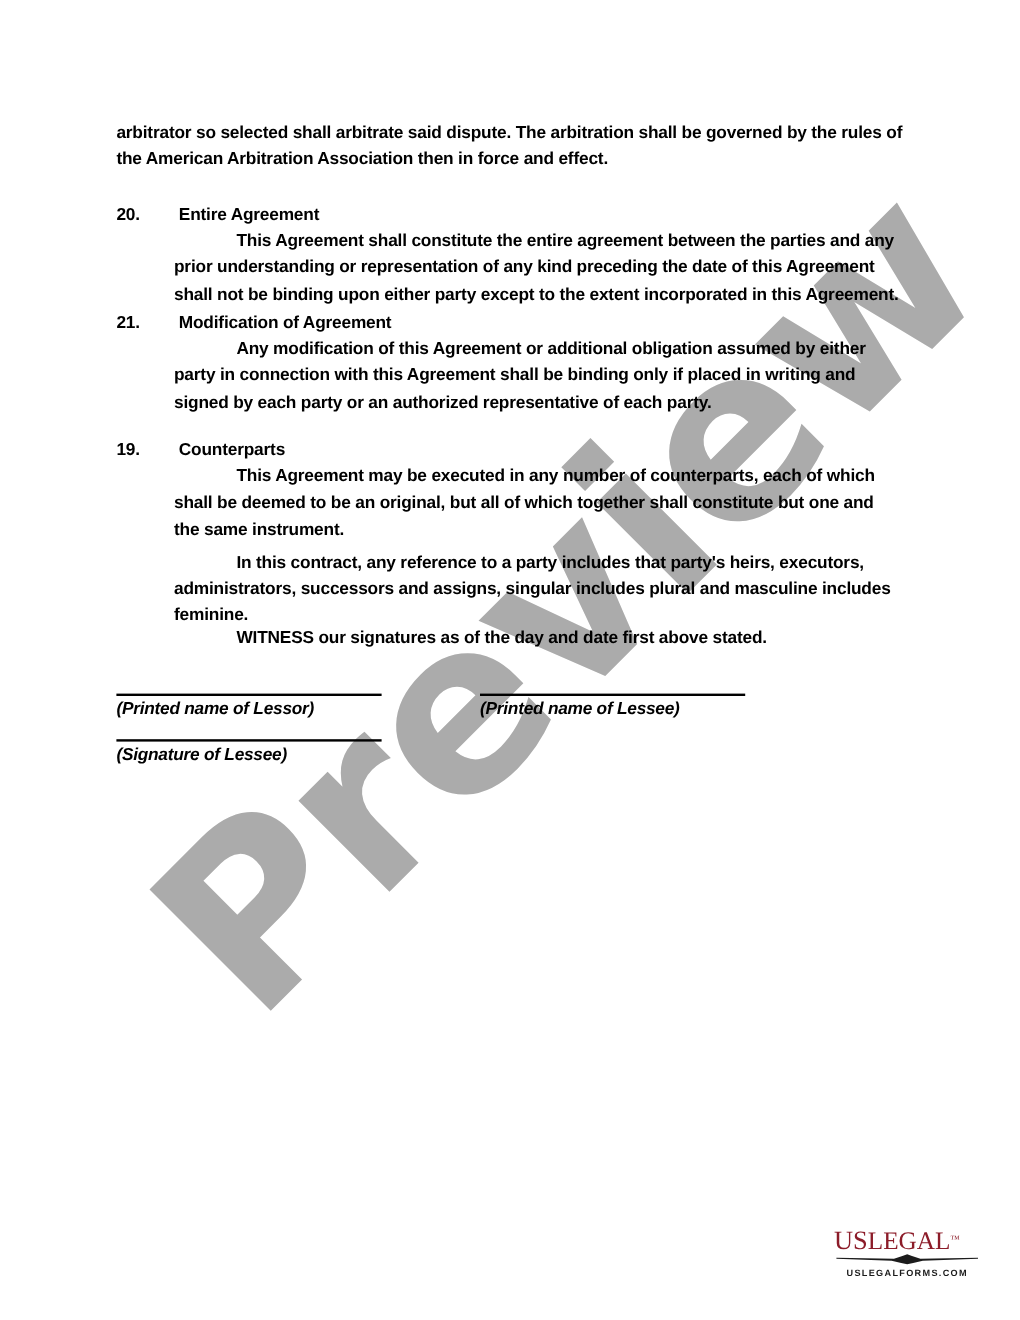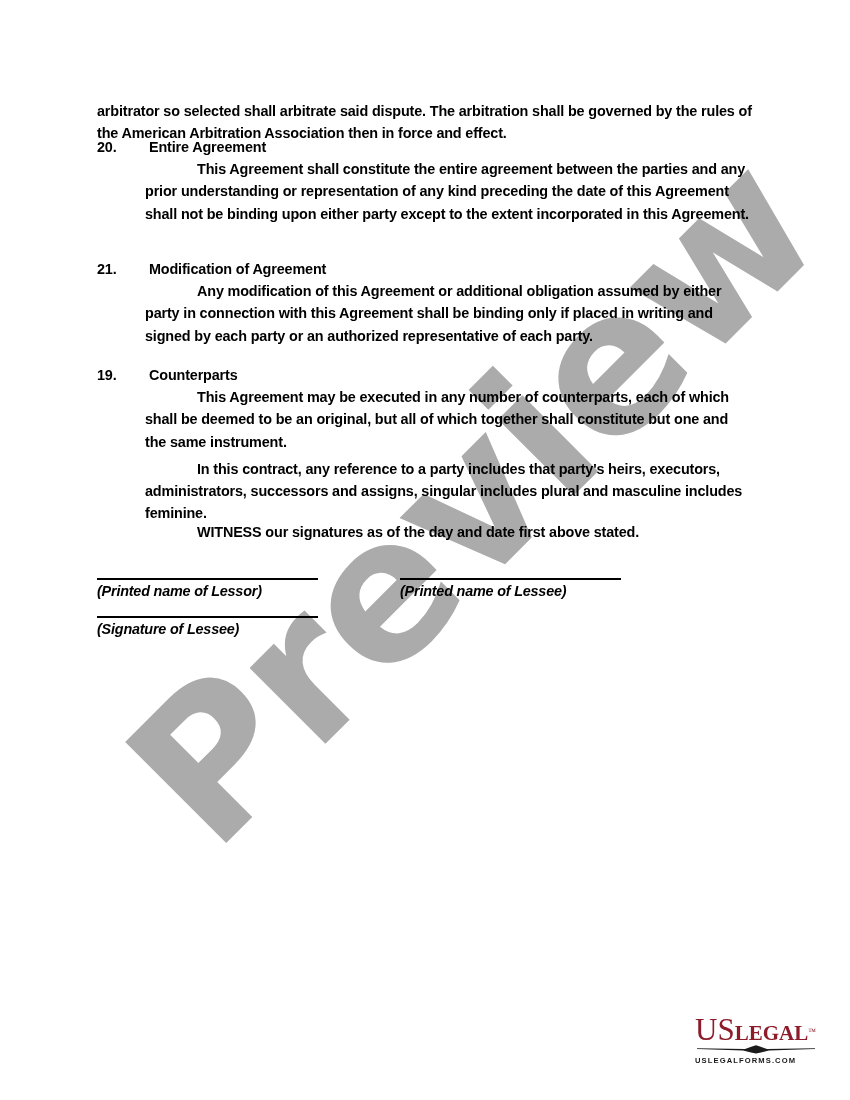--- a/index.html
+++ b/index.html
@@ -121,65 +121,65 @@
   }
   #logo-wordmark {
     font-family: "Liberation Serif", serif;
     color: #8c1c29;
     line-height: 1;
     white-space: nowrap;
     letter-spacing: 0px;
     text-align: left;
   }
   .word-us {
-    font-size: 31px;
+    font-size: 22px;
     font-weight: 400;
   }
   .word-legal {
     font-size: 21px;
-    font-weight: 700;
+    font-weight: 400;
   }
   .word-tm {
     font-size: 8px;
     vertical-align: super;
     color: #8c1c29;
   }
   #logo-eagle {
     position: relative;
     height: 11px;
     margin-top: -1px;
   }
   #logo-eagle svg { display: block; }
   #logo-tagline {
     font-family: "Liberation Sans", sans-serif;
     font-weight: 700;
     font-size: 7.6px;
     letter-spacing: 1.1px;
     color: #1a1a1a;
-    text-align: left;
+    text-align: center;
     margin-top: 1px;
     white-space: nowrap;
   }
 </style>
 </head>
 <body>
 
 <div id="page">
 
   <div id="watermark-layer">
     <div id="watermark-text">Preview</div>
   </div>
 
   <div id="doc">
 
     <div class="body-block" style="top:100px;">
       <p class="para">arbitrator so selected shall arbitrate said dispute. The arbitration shall be governed by the rules of the American Arbitration Association then in force and effect.</p>
     </div>
 
-    <div class="body-block" style="top:136px;">
+    <div class="body-block" style="top:168px;">
       <div class="sec-head">
         <span class="sec-num">20.</span>
         <span class="sec-title">Entire Agreement</span>
       </div>
       <p class="para indent">This Agreement shall constitute the entire agreement between the parties and any prior understanding or representation of any kind preceding the date of this Agreement shall not be binding upon either party except to the extent incorporated in this Agreement.</p>
     </div>
 
     <div class="body-block" style="top:258px;">
       <div class="sec-head">
         <span class="sec-num">21.</span>

